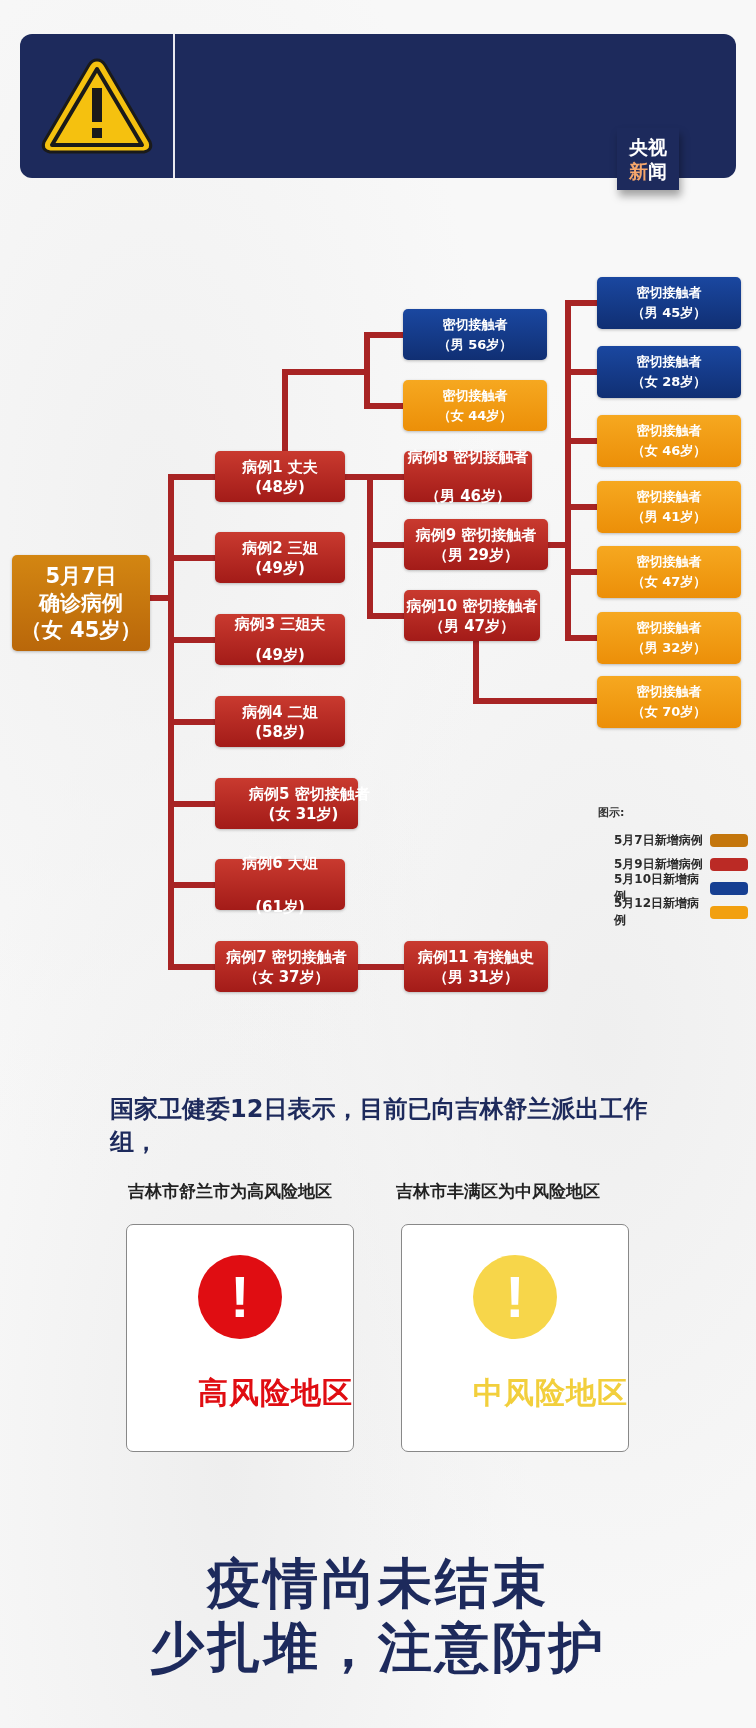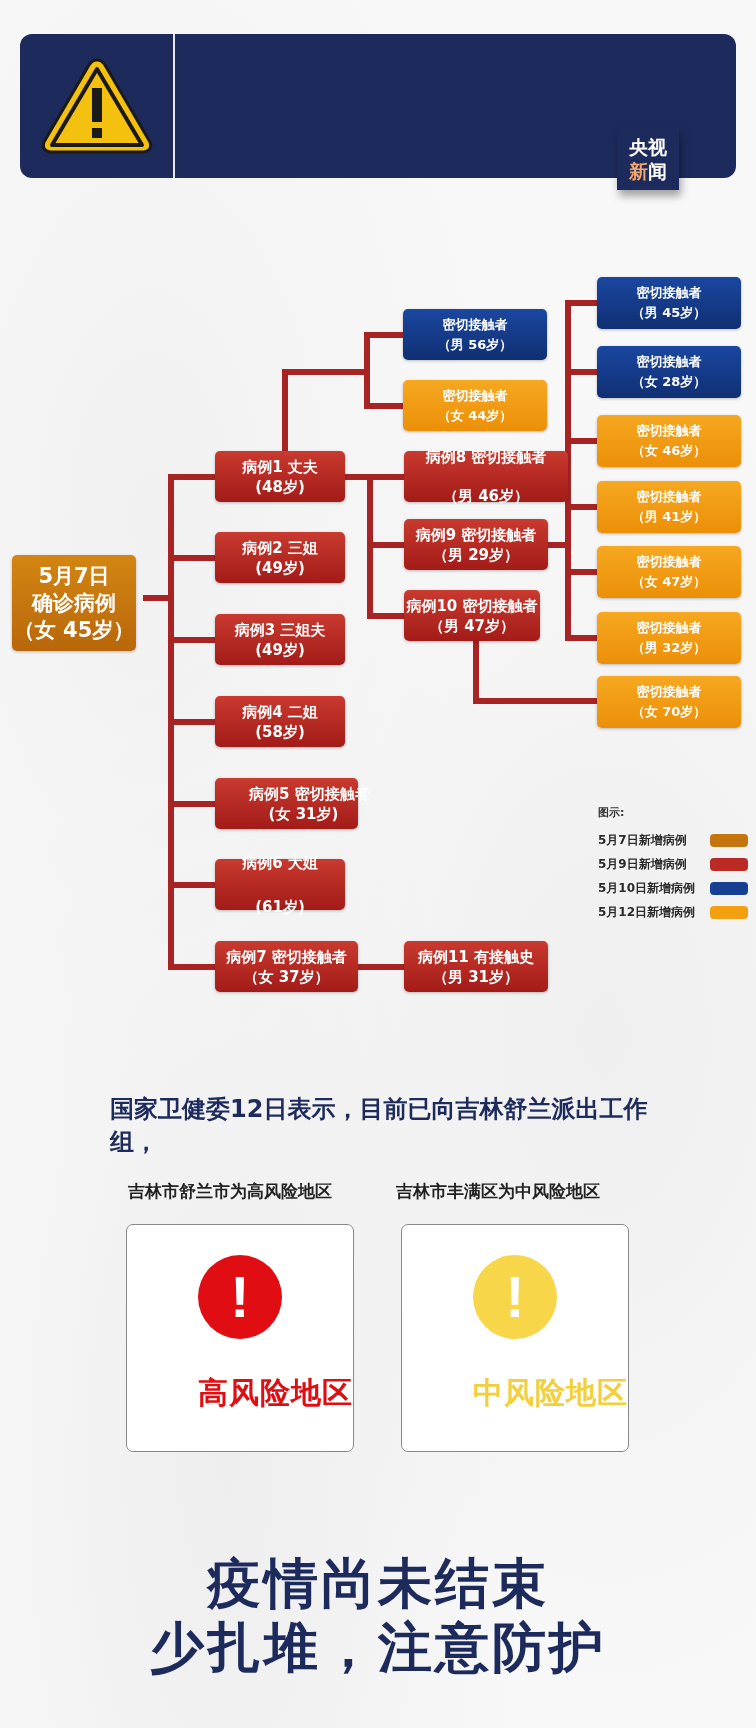--- a/index.html
+++ b/index.html
@@ -44,21 +44,21 @@
   .red { background: linear-gradient(#c93a2f, #a31b18); font-size: 15px; line-height: 20px; }
   .blue { background: linear-gradient(#1a47a0, #102f73); font-size: 13px; line-height: 20px; }
   .yellow { background: linear-gradient(#f6a820, #ec8f08); font-size: 13px; line-height: 20px; }
   .root {
     background: linear-gradient(#d38612, #b9670a); font-size: 21px; line-height: 27px;
   }
 
   .legend { position: absolute; left: 598px; top: 805px; width: 150px; }
   .legend .lt { font-size: 11px; font-weight: 700; color: #333; margin-bottom: 8px; }
   .legend .row { display: flex; align-items: center; justify-content: space-between; height: 24px; }
-  .legend .row span { font-size: 12px; font-weight: 700; color: #2a2a2a; }
+  .legend .row span { font-size: 12px; font-weight: 700; color: #2a2a2a; margin-left: 16px; }
   .legend .sw { width: 38px; height: 13px; border-radius: 4px; }
 
   .notice {
     position: absolute; left: 110px; top: 1093px; width: 560px;
     color: #1d2a5c; font-weight: 700; font-size: 24px; line-height: 33px;
   }
   .region-label {
     position: absolute; top: 1180px; color: #222; font-weight: 700; font-size: 17px;
   }
   .card {
@@ -128,35 +128,35 @@
   <div class="line" style="left:565px;top:504px;width:33px;height:6px;"></div>
   <div class="line" style="left:565px;top:569px;width:33px;height:6px;"></div>
   <div class="line" style="left:565px;top:635px;width:33px;height:6px;"></div>
 
   <div class="line" style="left:473px;top:641px;width:6px;height:63px;"></div>
   <div class="line" style="left:473px;top:698px;width:125px;height:6px;"></div>
 
   <div class="line" style="left:358px;top:964px;width:47px;height:6px;"></div>
 </div>
 
-<div class="node root" style="left:12px;top:555px;width:124px;height:96px;">
+<div class="node root" style="left:12px;top:555px;width:138px;height:96px;">
   <span>5月7日</span>
   <span>确诊病例</span>
   <span>（女 45岁）</span>
 </div>
 
 <div class="node red" style="left:215px;top:451px;width:130px;height:51px;">
     <span class="l1">病例1 丈夫</span>
     <span class="l2">(48岁)</span>
   </div>
 <div class="node red" style="left:215px;top:532px;width:130px;height:51px;">
     <span class="l1">病例2 三姐</span>
     <span class="l2">(49岁)</span>
   </div>
-<div class="node red" style="left:215px;top:614px;width:130px;height:51px;">
+<div class="node red" style="left:215px;top:614px;width:130px;height:51px;justify-content:space-between;">
     <span class="l1">病例3 三姐夫</span>
     <span class="l2">(49岁)</span>
   </div>
 <div class="node red" style="left:215px;top:696px;width:130px;height:51px;">
     <span class="l1">病例4 二姐</span>
     <span class="l2">(58岁)</span>
   </div>
 <div class="node red" style="left:215px;top:778px;width:143px;height:51px;padding-left:34px;">
     <span class="l1">病例5 密切接触者</span>
     <span class="l2">(女 31岁)</span>
@@ -172,21 +172,21 @@
 
 <div class="node blue" style="left:403px;top:309px;width:144px;height:51px;">
     <span class="l1">密切接触者</span>
     <span class="l2">（男  56岁）</span>
   </div>
 <div class="node yellow" style="left:403px;top:380px;width:144px;height:51px;">
     <span class="l1">密切接触者</span>
     <span class="l2">（女  44岁）</span>
   </div>
 
-<div class="node red" style="left:404px;top:451px;width:164px;height:51px;gap:19px;">
+<div class="node red" style="left:404px;top:451px;width:128px;height:51px;gap:19px;">
     <span class="l1">病例8 密切接触者</span>
     <span class="l2">（男 46岁）</span>
   </div>
 <div class="node red" style="left:404px;top:519px;width:144px;height:51px;">
     <span class="l1">病例9 密切接触者</span>
     <span class="l2">（男 29岁）</span>
   </div>
 <div class="node red" style="left:404px;top:590px;width:136px;height:51px;">
     <span class="l1">病例10 密切接触者</span>
     <span class="l2">（男 47岁）</span>

